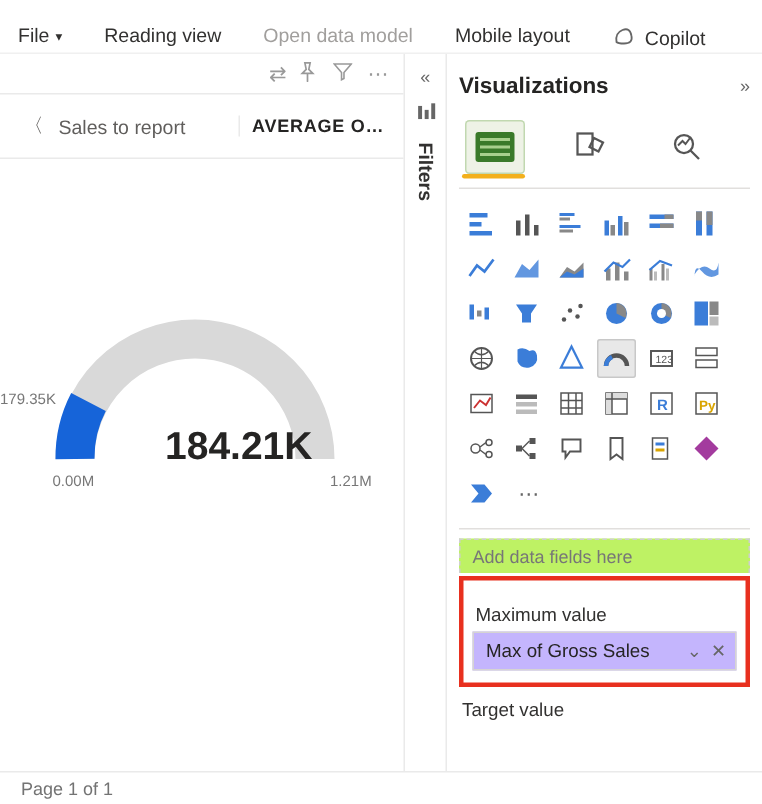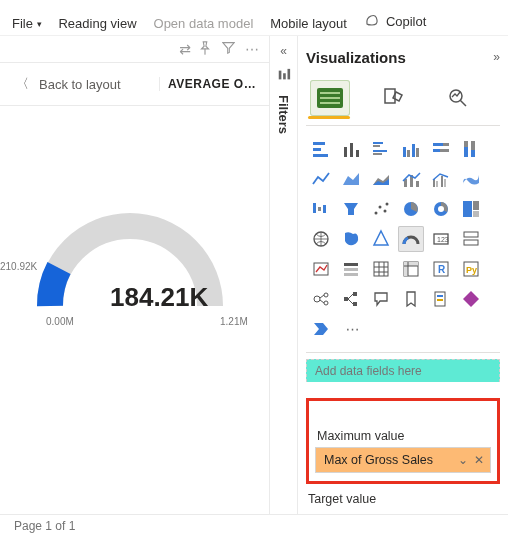--- a/index.html
+++ b/index.html
@@ -1,36 +1,36 @@
 <!DOCTYPE html>
 <html><head>
 <meta charset="utf-8">
 <style>
   * { box-sizing: border-box; margin: 0; padding: 0; font-family: "Segoe UI", Arial, sans-serif; }
   body { width: 508px; height: 536px; overflow: hidden; background: #fff; color: #252423; font-size: 13px; position: relative; }
   
-  .top-menu { display: flex; align-items: flex-end; height: 36px; padding: 4px 12px; gap: 17px; border-bottom: 1px solid #f0f0f0; }
+  .top-menu { display: flex; align-items: flex-start; height: 36px; padding: 16px 12px; gap: 28px; border-bottom: 1px solid #f0f0f0; }
   .menu-item { font-size: 13px; color: #323130; display: flex; align-items: center; gap: 4px; cursor: pointer; }
   .menu-item.disabled { color: #a19f9d; }
   .chev { font-size: 9px; }
   .copilot { display: flex; align-items: center; gap: 6px; }
 
   .body-row { display: flex; height: calc(100% - 36px - 22px); }
   
   .canvas-col { flex: 1; border-right: 1px solid #eaeaea; display: flex; flex-direction: column; }
   .visual-toolbar { display: flex; justify-content: flex-end; align-items: center; height: 26px; padding-right: 10px; gap: 10px; color: #999; font-size: 14px; }
   .crumb-row { display: flex; align-items: center; height: 44px; border-top: 1px solid #eaeaea; border-bottom: 1px solid #eaeaea; }
   .back { flex: 1; display: flex; align-items: center; gap: 10px; padding-left: 16px; color: #605e5c; font-size: 13px; }
   .avg { width: 110px; border-left: 1px solid #eaeaea; text-align: right; font-size: 12px; font-weight: 600; letter-spacing: .5px; color: #252423; padding: 0 8px; white-space: nowrap; overflow: hidden; text-overflow: ellipsis; }
   
   .gauge-area { flex: 1; position: relative; }
   .gauge-svg { position: absolute; left: 10px; top: 80px; }
   .gauge-value { position: absolute; left: 110px; top: 176px; font-size: 26px; font-weight: 600; color: #252423; }
   .gauge-label-left { position: absolute; left: 0px; top: 155px; font-size: 10px; color: #777; }
-  .gauge-min { position: absolute; left: 46px; top: 210px; font-size: 10px; color: #777; text-align: center; }
+  .gauge-min { position: absolute; left: 35px; top: 210px; font-size: 10px; color: #777; text-align: center; }
   .gauge-max { position: absolute; left: 220px; top: 210px; font-size: 10px; color: #777; }
 
   .filters-col { width: 28px; border-right: 1px solid #eaeaea; display: flex; flex-direction: column; align-items: center; padding-top: 8px; gap: 10px; }
   .vtext { writing-mode: vertical-rl; font-size: 13px; font-weight: 600; color: #323130; }
 
   .viz-col { width: 210px; display: flex; flex-direction: column; padding: 6px 8px 0 8px; }
   .viz-header { display: flex; align-items: center; justify-content: space-between; height: 30px; text-align: center; }
   .viz-title { font-size: 15px; font-weight: 600; }
   .sub { font-size: 12px; color: #605e5c; margin-top: 2px; }
   
@@ -40,24 +40,24 @@
   .mode-underline { height: 3px; background: #f3b01c; width: 42px; margin-left: 2px; border-radius: 2px; }
   .divider { border: none; border-top: 1px solid #e1dfdd; margin-top: 6px; }
 
   .viz-grid { display: grid; grid-template-columns: repeat(6, 26px); grid-auto-rows: 26px; gap: 4px 4px; padding: 10px 2px; }
   .vicon { width: 26px; height: 26px; display: flex; align-items: center; justify-content: center; border-radius: 2px; }
   .vicon.sel { background: #e8e8e8; box-shadow: inset 0 0 0 1px #c8c8c8; }
   .vicon svg { display:block; }
   .more-dots { font-size: 14px; color: #666; letter-spacing: 1px; padding-left:4px;}
 
   .fields-section { border-top: 1px solid #e1dfdd; padding-top: 6px; overflow: hidden; }
-  .well-placeholder { font-size: 12px; color: #777; padding: 4px 8px; border: 1px dashed #cfcfcf; background: #5eead4; margin-bottom: 0; border-bottom: none; }
-  .highlight-box { border: 3px solid #e8301f; padding: 24px 6px 8px 6px; margin-top: 16px; }
+  .well-placeholder { font-size: 12px; color: #777; padding: 4px 8px; border: 1px dashed #cfcfcf; background: #bef264; margin-bottom: 0; border-bottom: none; }
+  .highlight-box { border: 3px solid #e8301f; padding: 12px 6px 8px 6px; margin-top: 2px; }
   .well-label { font-size: 12.5px; color: #323130; margin: 4px 2px 4px 2px; }
-  .chip { display: flex; align-items: center; justify-content: space-between; background: #fdba74; border: 1px solid #d6d4d2; height: 26px; padding: 0 6px 0 8px; font-size: 12.5px; }
+  .chip { display: flex; align-items: center; justify-content: space-between; background: #c4b5fd; border: 1px solid #d6d4d2; height: 26px; padding: 0 6px 0 8px; font-size: 12.5px; }
   .chip-ctrls { display: flex; gap: 6px; color: #666; font-size: 12px; }
 
   .footer { position: absolute; bottom: 0; left: 0; right: 0; height: 22px; display: flex; align-items: center; padding-left: 14px; font-size: 12px; color: #737373; border-top: 1px solid #eaeaea; background:#fff; }
 
   .placeholder-target { font-size: 12.5px; color: #323130; margin: 8px 2px 0 2px; }
 </style>
 </head>
 <body>
 
 <div class="top-menu">
@@ -91,30 +91,30 @@
       <span>
         <svg width="13" height="13" viewBox="0 0 16 16">
             <path d="M1 2h14L9 9v5l-2 1V9z" stroke="#999" stroke-width="1.3" fill="none"></path>
           </svg>
       </span>
       <span>⋯</span>
     </div>
     <div class="crumb-row">
       <div class="back">
         <span>〈</span>
-        <span>Back to layout</span>
+        <span>Sales to report</span>
       </div>
       <div class="avg">AVERAGE OF …</div>
     </div>
     <div class="gauge-area">
       <svg class="gauge-svg" width="240" height="130" viewBox="0 0 240 130">
         <path d="M40 120 A80 80 0 0 1 200 120" stroke="#d9d9d9" stroke-width="26" fill="none"></path>
         <path d="M40 120 A80 80 0 0 1 49 82" stroke="#1664d9" stroke-width="26" fill="none"></path>
       </svg>
-      <div class="gauge-label-left">210.92K</div>
+      <div class="gauge-label-left">179.35K</div>
       <div class="gauge-value">184.21K</div>
       <div class="gauge-min">0.00M</div>
       <div class="gauge-max">1.21M</div>
     </div>
   </div>
 
   <div class="filters-col">
     <span style="font-size:12px;color:#666;">«</span>
     <span>
       <svg width="14" height="14" viewBox="0 0 16 16">

